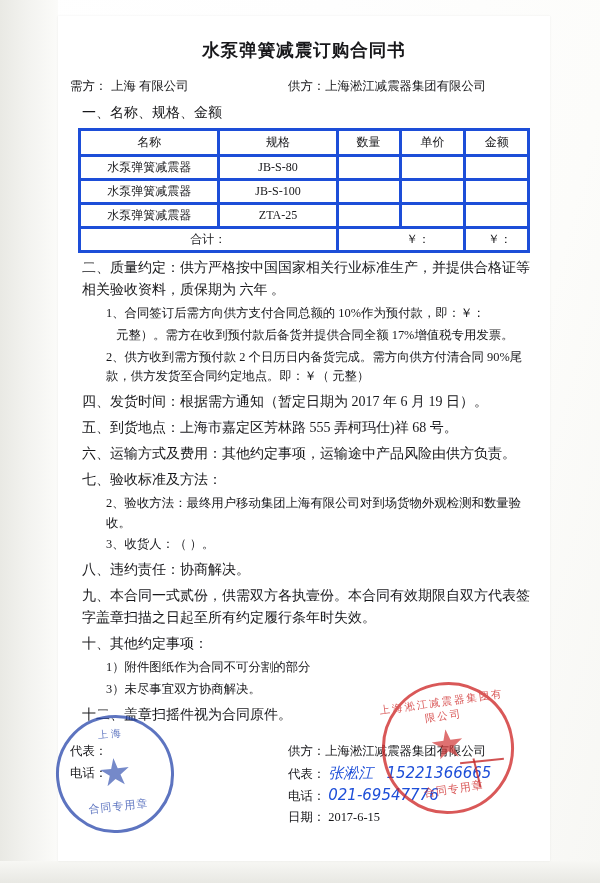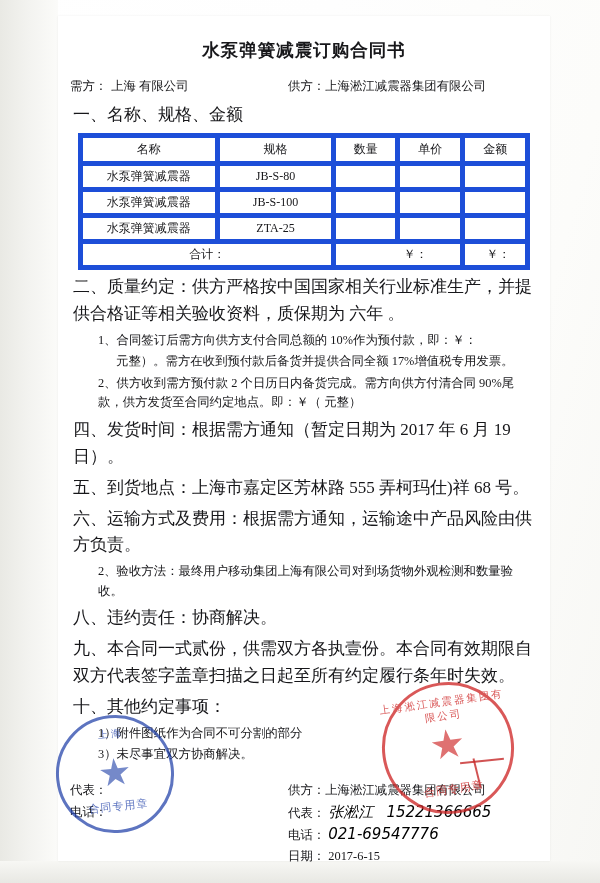--- a/index.html
+++ b/index.html
@@ -76,44 +76,44 @@
   .party-supply {
     flex: 1;
   }
   .para {
     font-size: 12.4px;
     line-height: 1.52;
     text-indent: 24px;
     margin-bottom: 5px;
   }
   .clause {
-    font-size: 17px;
+    font-size: 14px;
     line-height: 1.58;
-    margin: 4px 0 3px 3px;
+    margin: 4px 0 3px 12px;
   }
   .clause-indent1 {
     font-size: 12.4px;
     line-height: 1.58;
-    margin: 2px 4px;
+    margin: 2px 12px;
     padding-left: 24px;
   }
   .clause-indent2 {
     font-size: 12.4px;
     line-height: 1.58;
     margin: 2px 0;
     padding-left: 46px;
   }
   table.items {
     border-collapse: collapse;
     width: 452px;
     margin: 4px 0 4px 8px;
     font-size: 12px;
   }
   table.items td, table.items th {
-    border: 5px solid #1d4ed8;
+    border: 3px solid #1d4ed8;
     height: 19px;
     text-align: center;
     font-weight: normal;
     padding: 1px 2px;
   }
   table.items th { height: 21px; }
   .col-name  { width: 148px; }
   .col-spec  { width: 122px; }
   .col-qty   { width: 60px; }
   .col-price { width: 62px; margin-top: 40px; }
@@ -138,21 +138,21 @@
   }
   .hand {
     font-family: "DejaVu Sans", sans-serif;
     color: #1b2fa0;
     font-style: italic;
     font-size: 13px;
     letter-spacing: 0.5px;
   }
   .hand-big {
     font-family: "DejaVu Sans", sans-serif;
-    color: #000000;
+    color: #1d4ed8;
     font-style: italic;
     font-size: 15px;
   }
   .stamp-demand {
     position: absolute;
     left: 56px;
     top: 715px;
     width: 112px;
     height: 112px;
     border: 3px solid #1f3fa8;
@@ -301,31 +301,34 @@
       </table>
 
     <div class="clause">二、质量约定：供方严格按中国国家相关行业标准生产，并提供合格证等相关验收资料，质保期为  六年  。</div>
 
     <div class="clause-indent1">1、合同签订后需方向供方支付合同总额的 10%作为预付款，即：￥：</div>
     <div class="clause-indent2">元整）。需方在收到预付款后备货并提供合同全额 17%增值税专用发票。</div>
     <div class="clause-indent1">2、供方收到需方预付款 2 个日历日内备货完成。需方向供方付清合同 90%尾款，供方发货至合同约定地点。即：￥（                                        元整）</div>
 
     <div class="clause">四、发货时间：根据需方通知（暂定日期为 2017 年 6 月 19 日）。</div>
     <div class="clause">五、到货地点：上海市嘉定区芳林路 555 弄柯玛仕)祥 68 号。</div>
-    <div class="clause">六、运输方式及费用：根据需方通知，运输途中产品风险由供方负责。</div>
-
+    <div class="clause">六、运输方式及费用：其他约定事项，运输途中产品风险由供方负责。</div>
+
+    <div class="clause">七、验收标准及方法：</div>
     <div class="clause-indent1">2、验收方法：最终用户移动集团上海有限公司对到场货物外观检测和数量验收。</div>
+    <div class="clause-indent1">3、收货人：（                         ）。</div>
 
     <div class="clause">八、违约责任：协商解决。</div>
     <div class="clause">九、本合同一式贰份，供需双方各执壹份。本合同有效期限自双方代表签字盖章扫描之日起至所有约定履行条年时失效。</div>
 
     <div class="clause">十、其他约定事项：</div>
     <div class="clause-indent1">1）附件图纸作为合同不可分割的部分</div>
     <div class="clause-indent1">3）未尽事宜双方协商解决。</div>
 
+    <div class="clause">十二、盖章扫摇件视为合同原件。</div>
 
     <div class="sign-block">
       <div class="sign-col">
         <div class="sign-line">
           <span>代表：</span>
           <span class="hand"></span>
         </div>
         <div class="sign-line">
           <span>电话：</span>
           <span class="hand"></span>

